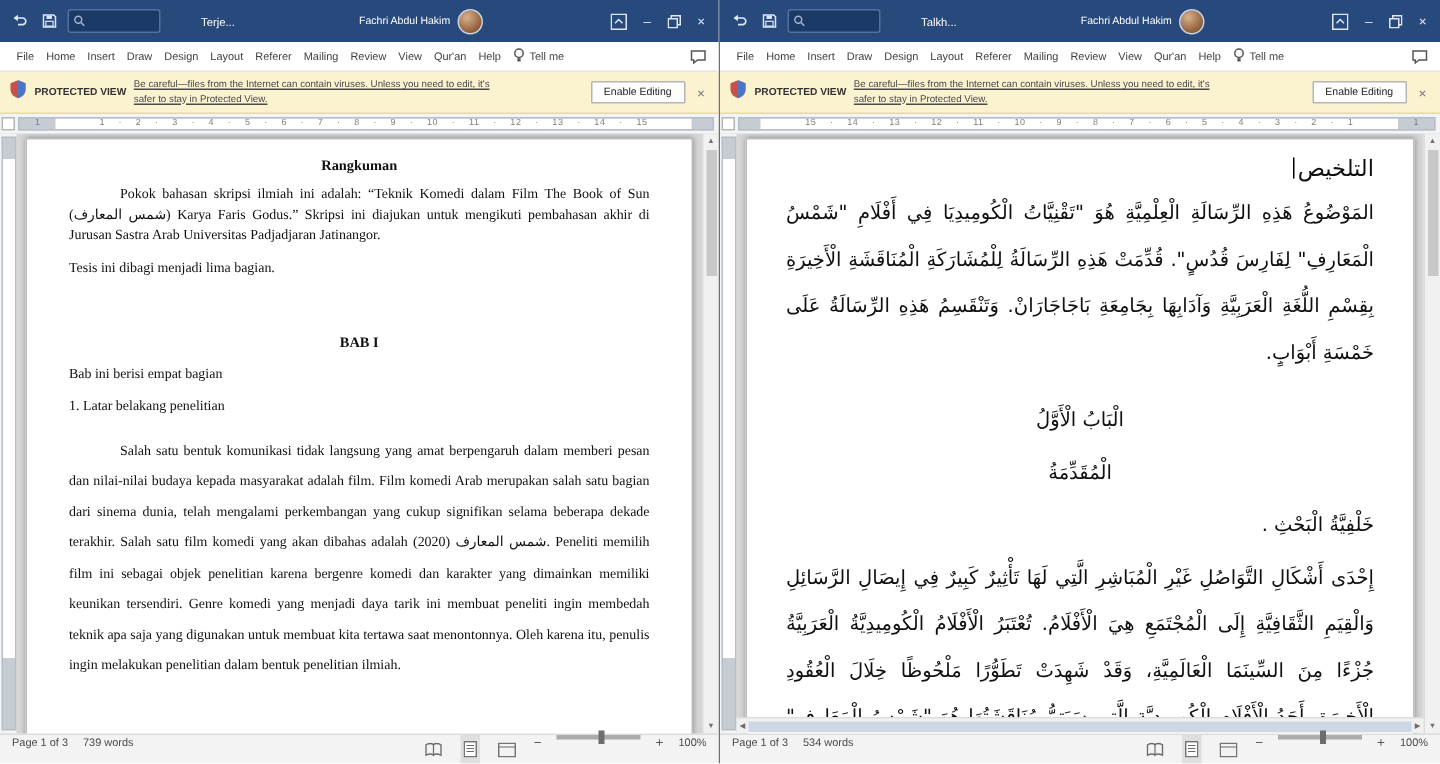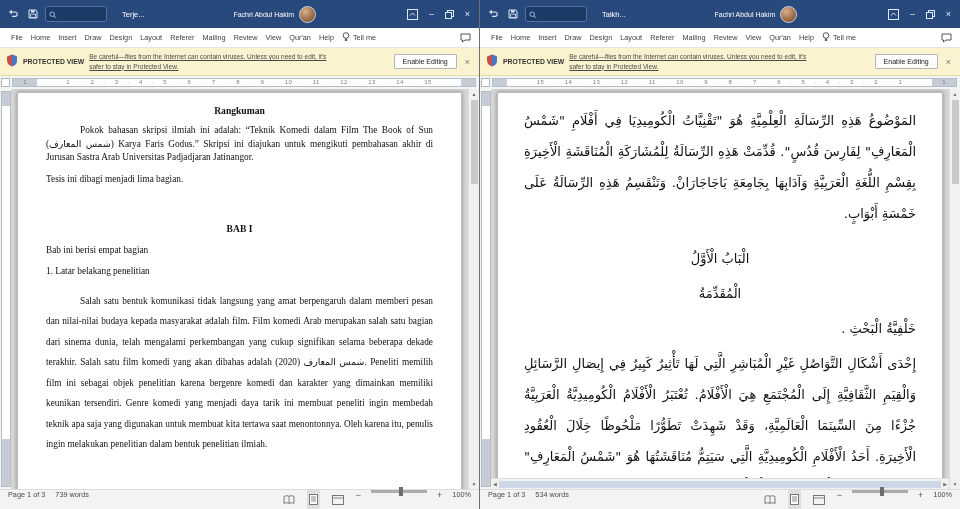--- a/index.html
+++ b/index.html
@@ -7,21 +7,21 @@
   body { font-family: "Liberation Sans", "DejaVu Sans", sans-serif; background: #fff; }
 
   .app { display: flex; width: 960px; height: 509px; }
   .window { width: 480px; height: 509px; display: flex; flex-direction: column; position: relative; background:#fff; }
   .window.left { border-right: 1px solid #6f6f6f; }
 
   
   .tb { flex: 0 0 28px; height: 28px; background: var(--c-title-bar, #27497c); display: flex; align-items: center; padding: 0 5px; gap: 5px; color: #fff; }
   .tbicon { width: 15px; height: 15px; display: flex; align-items: center; justify-content: center; font-size: 8px; color: #dfe8f7; flex: 0 0 auto; cursor: default; }
   .searchbox { width: 62px; height: 16px; background: #1c3a66; border: 1px solid #52719e; border-radius: 2px; display: flex; align-items: center; padding: 0 3px; gap: 2px; }
-  .docname { font-size: 7.5px; color: #fff; margin-left: 10px; white-space: nowrap; }
+  .docname { font-size: 7.5px; color: #fff; margin-left: 22px; white-space: nowrap; }
   .tbsp { flex: 1; }
   .username { font-size: 7px; color: #fff; white-space: nowrap; }
   .avatar { width: 17px; height: 17px; border-radius: 50%; background: radial-gradient(circle at 35% 30%, #d9b08c 0%, #9a6a44 60%, #6e4526 100%); border: 1px solid #c9d4e8; flex: 0 0 auto; }
   .winctl { font-size: 9px; width: 13px; }
 
   
   .tabs { flex: 0 0 20px; height: 20px; display: flex; align-items: center; padding: 0 4px 0 7px; background: #fff; border-bottom: 1px solid #e4e4e4; }
   .tab { font-size: 7.3px; color: #3f3f3f; padding: 0 4px; white-space: nowrap; cursor: default; }
   .tellme { display: flex; align-items: center; gap: 3px; font-size: 7.3px; color: #3f3f3f; padding: 0 4px; white-space: nowrap; }
   .cmt { margin-left: auto; padding: 0 4px; display: flex; align-items: center; }
@@ -321,20 +321,21 @@
         <span class="rmarg rend"></span>
         <span class="rmid">15 · 14 · 13 · 12 · 11 · 10 · 9 · 8 · 7 · 6 · 5 · 4 · 3 · 2 · 1</span>
         <span class="rmarg">1</span>
       </div>
     </div>
 
     <div class="doc">
       <div class="vruler"></div>
       <div class="page">
         <div class="rdoc" dir="rtl">
+          <div class="title"><span>التلخيص</span><span class="caret"></span></div>
           <p>المَوْضُوعُ هَذِهِ الرِّسَالَةِ الْعِلْمِيَّةِ هُوَ "تَقْنِيَّاتُ الْكُومِيدِيَا فِي أَفْلَامِ "شَمْسُ الْمَعَارِفِ" لِفَارِسَ قُدُسٍ". قُدِّمَتْ هَذِهِ الرِّسَالَةُ لِلْمُشَارَكَةِ الْمُنَاقَشَةِ الْأَخِيرَةِ بِقِسْمِ اللُّغَةِ الْعَرَبِيَّةِ وَآدَابِهَا بِجَامِعَةِ بَاجَاجَارَانْ. وَتَنْقَسِمُ هَذِهِ الرِّسَالَةُ عَلَى خَمْسَةِ أَبْوَابٍ.</p>
           <p class="c spbig">الْبَابُ الْأَوَّلُ</p>
           <p class="c">الْمُقَدِّمَةُ</p>
           <p class="st">خَلْفِيَّةُ الْبَحْثِ .</p>
           <p>إِحْدَى أَشْكَالِ التَّوَاصُلِ غَيْرِ الْمُبَاشِرِ الَّتِي لَهَا تَأْثِيرٌ كَبِيرٌ فِي إِيصَالِ الرَّسَائِلِ وَالْقِيَمِ الثَّقَافِيَّةِ إِلَى الْمُجْتَمَعِ هِيَ الْأَفْلَامُ. تُعْتَبَرُ الْأَفْلَامُ الْكُومِيدِيَّةُ الْعَرَبِيَّةُ جُزْءًا مِنَ السِّينَمَا الْعَالَمِيَّةِ، وَقَدْ شَهِدَتْ تَطَوُّرًا مَلْحُوظًا خِلَالَ الْعُقُودِ الْأَخِيرَةِ. أَحَدُ الْأَفْلَامِ الْكُومِيدِيَّةِ الَّتِي سَيَتِمُّ مُنَاقَشَتُهَا هُوَ "شَمْسُ الْمَعَارِفِ" (٢٠٢٠). اِخْتَارَ الْبَاحِثُ هَذَا الْفِيلْمَ مَوْضُوعًا لِلدِّرَاسَةِ لِأَنَّهُ يَنْتَمِي إِلَى نَوْعِ الْكُومِيدِيَا وَالشَّخْصِيَّاتُ الَّتِي تُمَثَّلُ فِيهِ تَتَمَتَّعُ بِمِيزَاتٍ فَرِيدَةٍ. جَذَبَ هَذَا النَّوْعُ مِنَ الْكُومِيدِيَا الْبَاحِثَ لِدِرَاسَةِ الْأَسَالِيبِ الْمُسْتَخْدَمَةِ لِإِضْحَاكِنَا أَثْنَاءَ الْمُشَاهَدَةِ. لِذَلِكَ، يَرْغَبُ الْكَاتِبُ فِي بَحْثٍ عِلْمِيٍّ عَنْ هَذَا الْمَوْضُوعِ.</p>
         </div>
       </div>
       <div class="vscroll">
         <span>▲</span>
         <span class="sthumb"></span>

